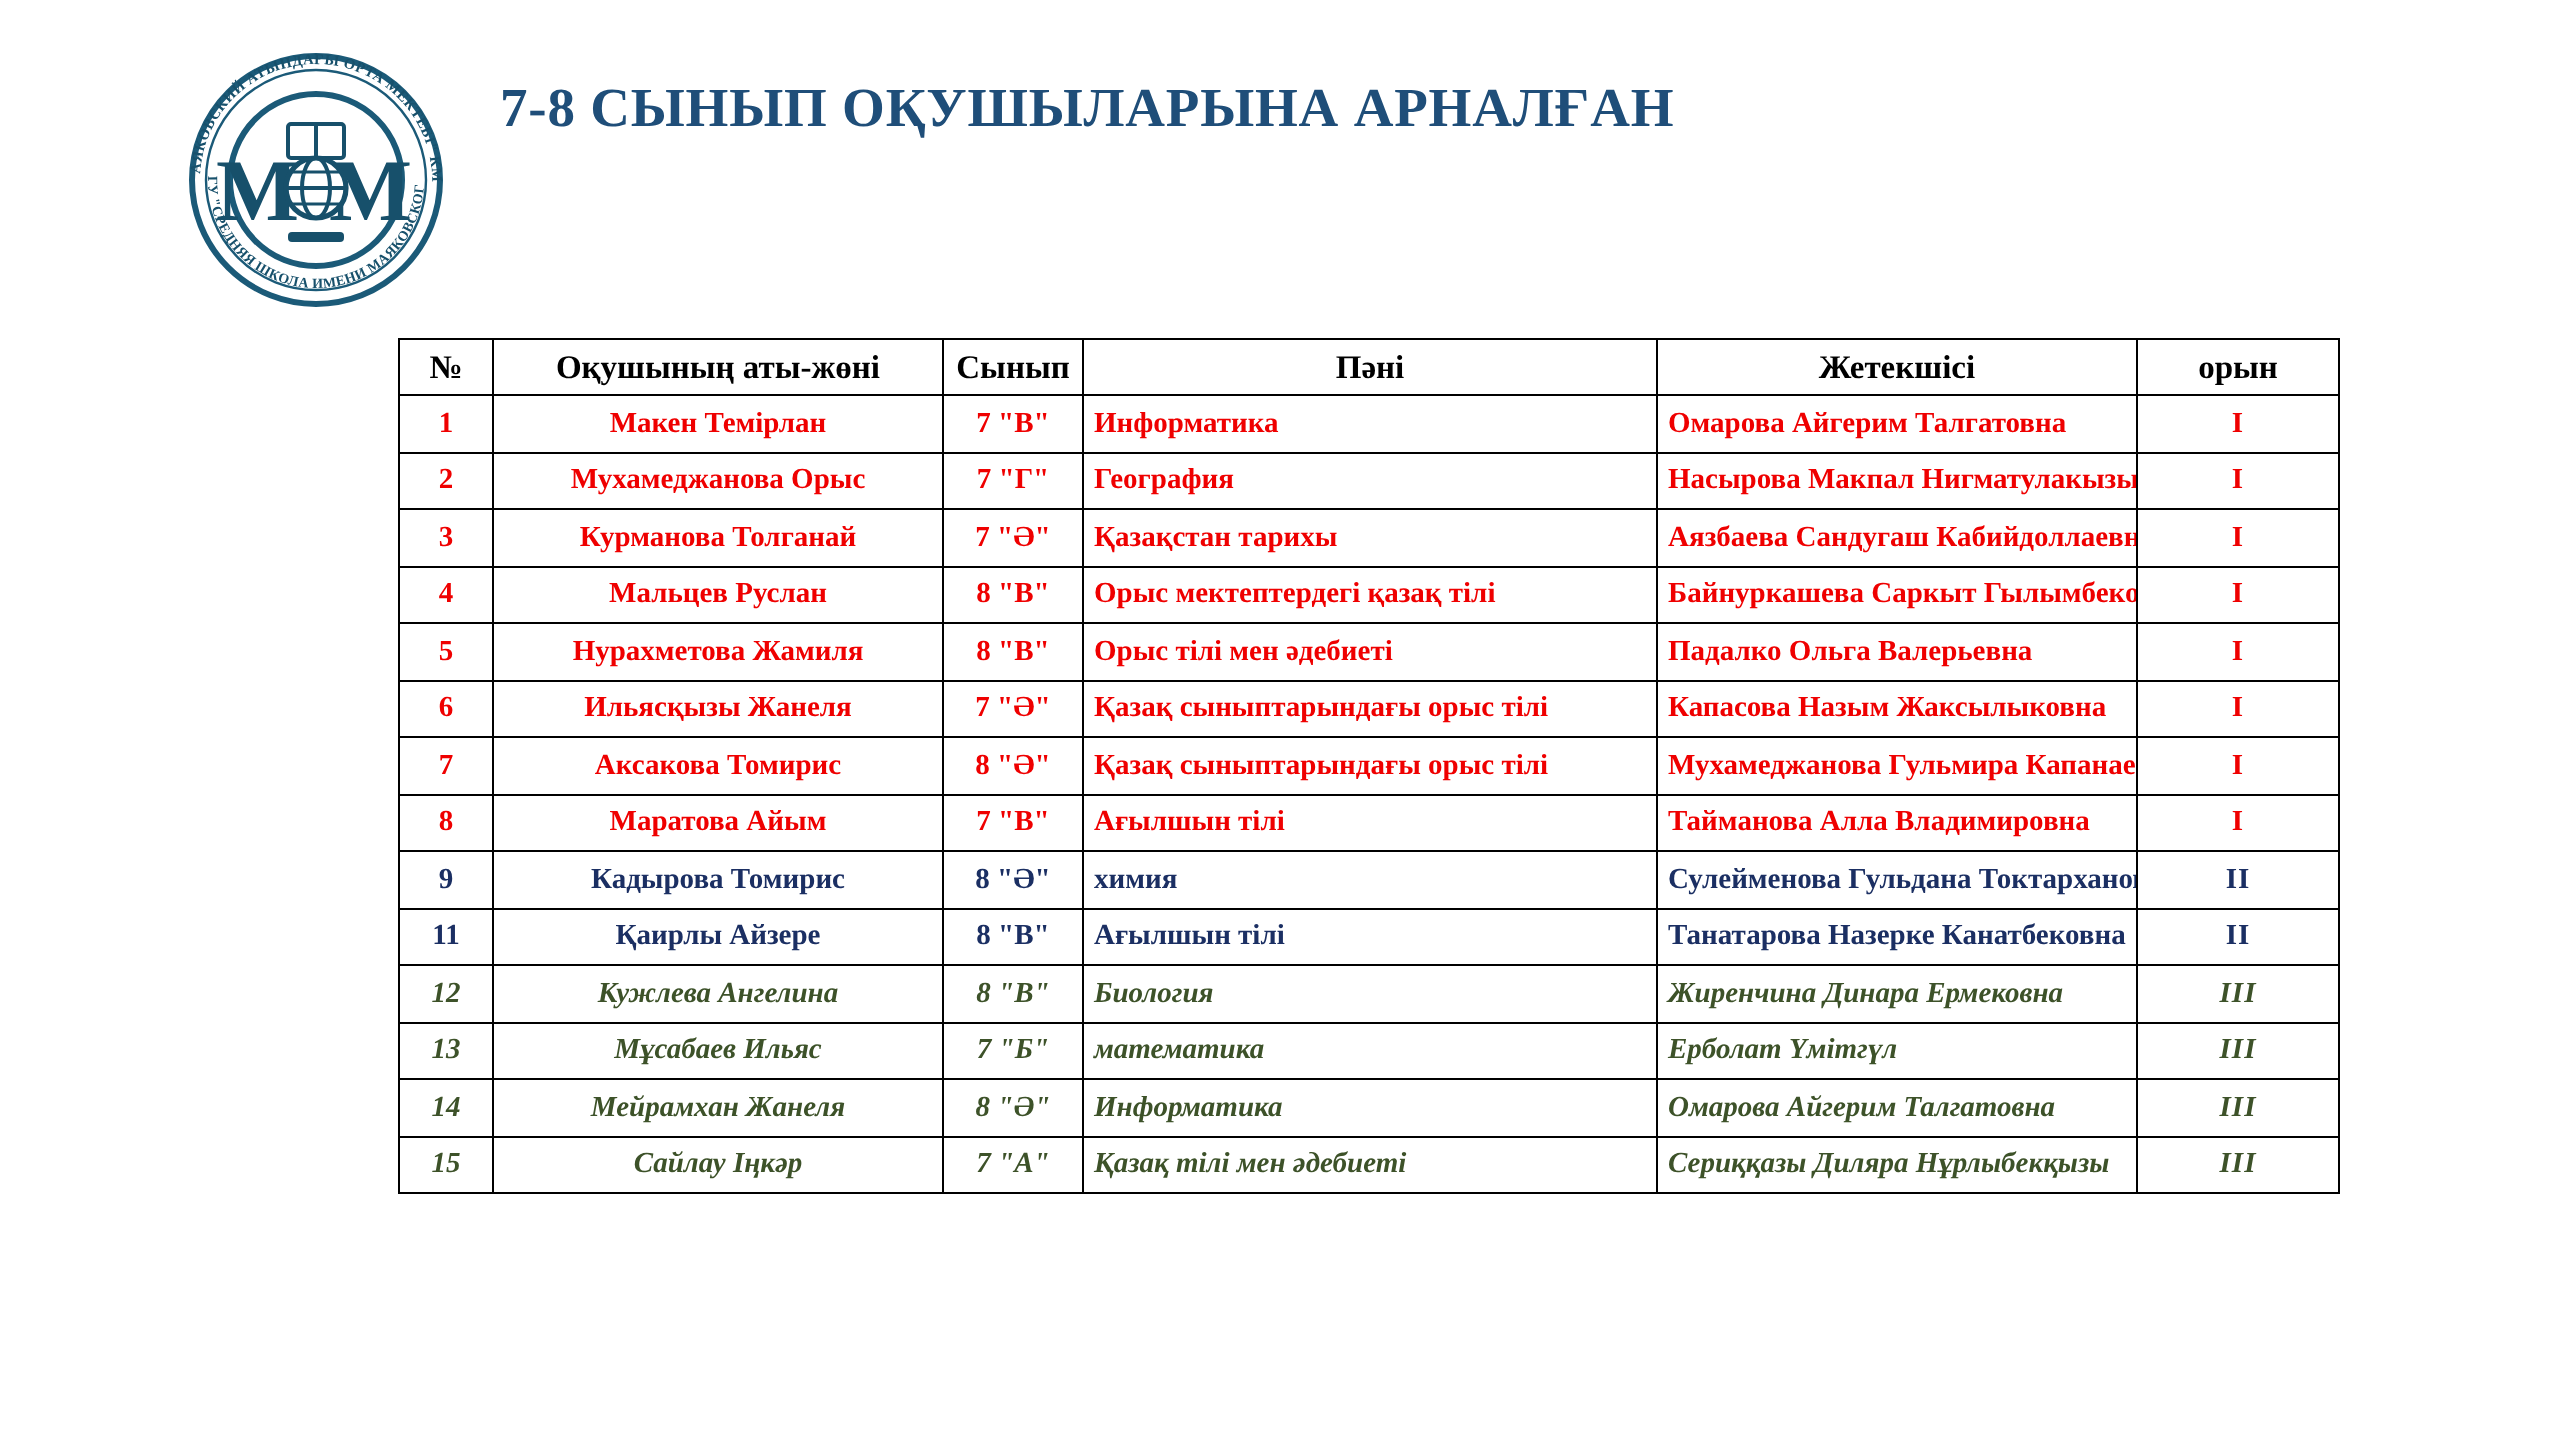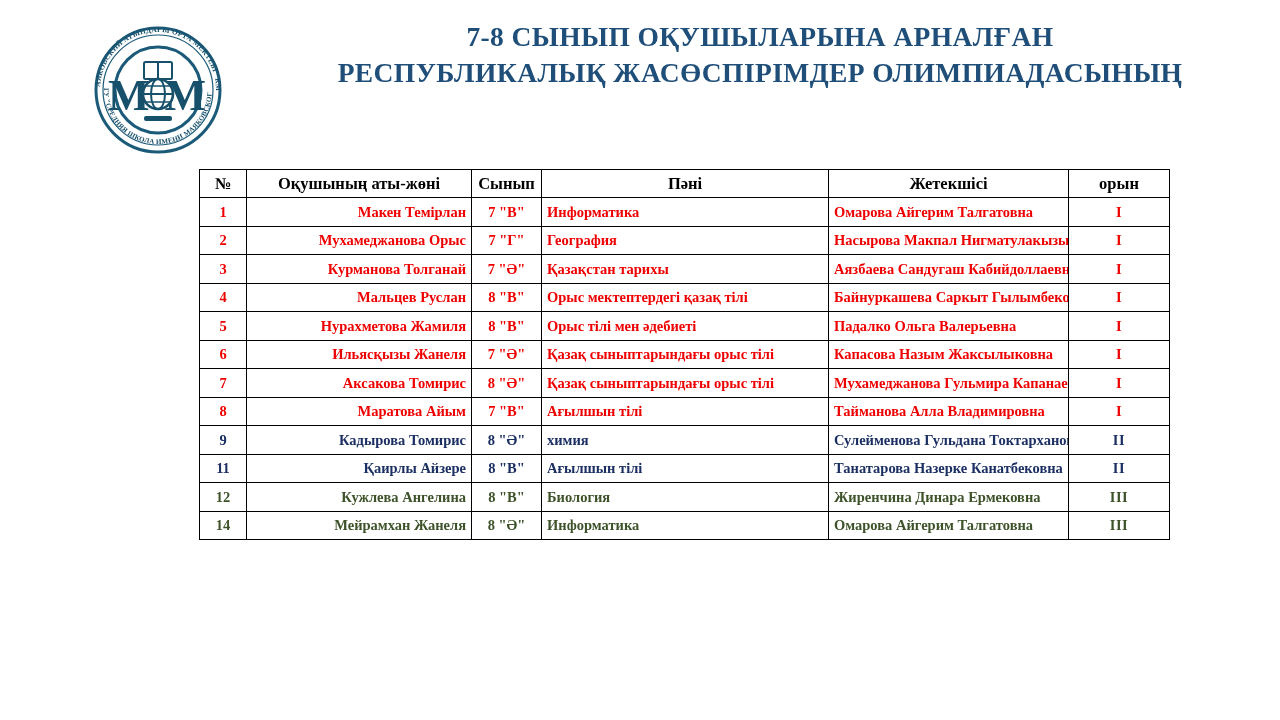--- a/index.html
+++ b/index.html
@@ -27,23 +27,23 @@
   }
   .logo {
     position: absolute;
     left: 78px; top: 18px;
     width: 160px; height: 138px;
   }
   .logo svg { display: block; width: 160px; height: 138px; }
 
   .title-block {
     position: absolute;
-    left: 250px; top: 19px;
+    left: 250px; top: 36px;
     width: 1020px;
-    text-align: center;
+    text-align: left;
   }
   .title-line {
     font-family: "Liberation Serif", "DejaVu Serif", serif;
     font-weight: bold;
     font-size: 27.5px;
     line-height: 36px;
     letter-spacing: 0.4px;
     color: #1f4e79;
     white-space: nowrap;
   }
@@ -80,30 +80,30 @@
     color: #000000;
     text-align: center;
     white-space: nowrap;
   }
   table.results tbody td {
     height: 28.5px;
     font-size: 14.5px;
     line-height: 16px;
   }
   td.num   { text-align: center; font-size: 15px; }
-  td.name  { text-align: right; }
+  td.name  { text-align: center; }
   td.cls   { text-align: center; font-size: 15px; white-space: nowrap; }
   td.subj  { text-align: left; }
   td.sup   { text-align: left; }
   td.place { text-align: center; font-size: 15.5px; letter-spacing: 0.5px; }
 
   
   tr.tier-1 td { color: #ef0000; }
   tr.tier-2 td { color: #1b2f63; }
-  tr.tier-3 td { color: #3b5323; }
+  tr.tier-3 td { color: #3b5323; font-style: italic; }
   tr.tier-3 td.name,
   tr.tier-3 td.subj,
   tr.tier-3 td.sup,
   tr.tier-3 td.cls,
   tr.tier-3 td.num,
   tr.tier-3 td.place { color: #3d5229; }
 
   
   td.subj, td.sup, td.name { overflow: hidden; white-space: nowrap; }
 </style>
@@ -138,21 +138,20 @@
         <ellipse cx="80" cy="76" rx="7" ry="15" fill="none" stroke="#17506b" stroke-width="2"></ellipse>
         <line x1="65" y1="76" x2="95" y2="76" stroke="#17506b" stroke-width="2"></line>
         <line x1="68" y1="68" x2="92" y2="68" stroke="#17506b" stroke-width="1.5"></line>
         <line x1="68" y1="84" x2="92" y2="84" stroke="#17506b" stroke-width="1.5"></line>
         <rect x="66" y="98" width="28" height="5" rx="2" fill="#17506b"></rect>
       </svg>
     </div>
 
     <div class="title-block">
       <div class="title-line">7-8 СЫНЫП ОҚУШЫЛАРЫНА АРНАЛҒАН</div>
-      <div class="title-line">РЕСПУБЛИКАЛЫҚ ЖАСӨСПІРІМДЕР ОЛИМПИАДАСЫНЫҢ</div>
     </div>
 
   </div>
 
   <div class="table-wrap">
     <table class="results">
       <colgroup>
         <col class="c-num">
           <col class="c-name">
           <col class="c-class">
@@ -253,24 +252,40 @@
           </tr>
           <tr class="tier-3">
             <td class="num">12</td>
             <td class="name">Кужлева Ангелина</td>
             <td class="cls">8 "В"</td>
             <td class="subj">Биология</td>
             <td class="sup">Жиренчина Динара Ермековна</td>
             <td class="place">III</td>
           </tr>
           <tr class="tier-3">
+            <td class="num">13</td>
+            <td class="name">Мұсабаев Ильяс</td>
+            <td class="cls">7 "Б"</td>
+            <td class="subj">математика</td>
+            <td class="sup">Ерболат Үмітгүл</td>
+            <td class="place">III</td>
+          </tr>
+          <tr class="tier-3">
             <td class="num">14</td>
             <td class="name">Мейрамхан Жанеля</td>
             <td class="cls">8 "Ә"</td>
             <td class="subj">Информатика</td>
             <td class="sup">Омарова Айгерим Талгатовна</td>
             <td class="place">III</td>
           </tr>
+          <tr class="tier-3">
+            <td class="num">15</td>
+            <td class="name">Сайлау Іңкәр</td>
+            <td class="cls">7 "А"</td>
+            <td class="subj">Қазақ тілі мен әдебиеті</td>
+            <td class="sup">Сериққазы Диляра Нұрлыбекқызы</td>
+            <td class="place">III</td>
+          </tr>
         </tbody>
     </table>
   </div>
 
 </div>
 
 </body></html>

